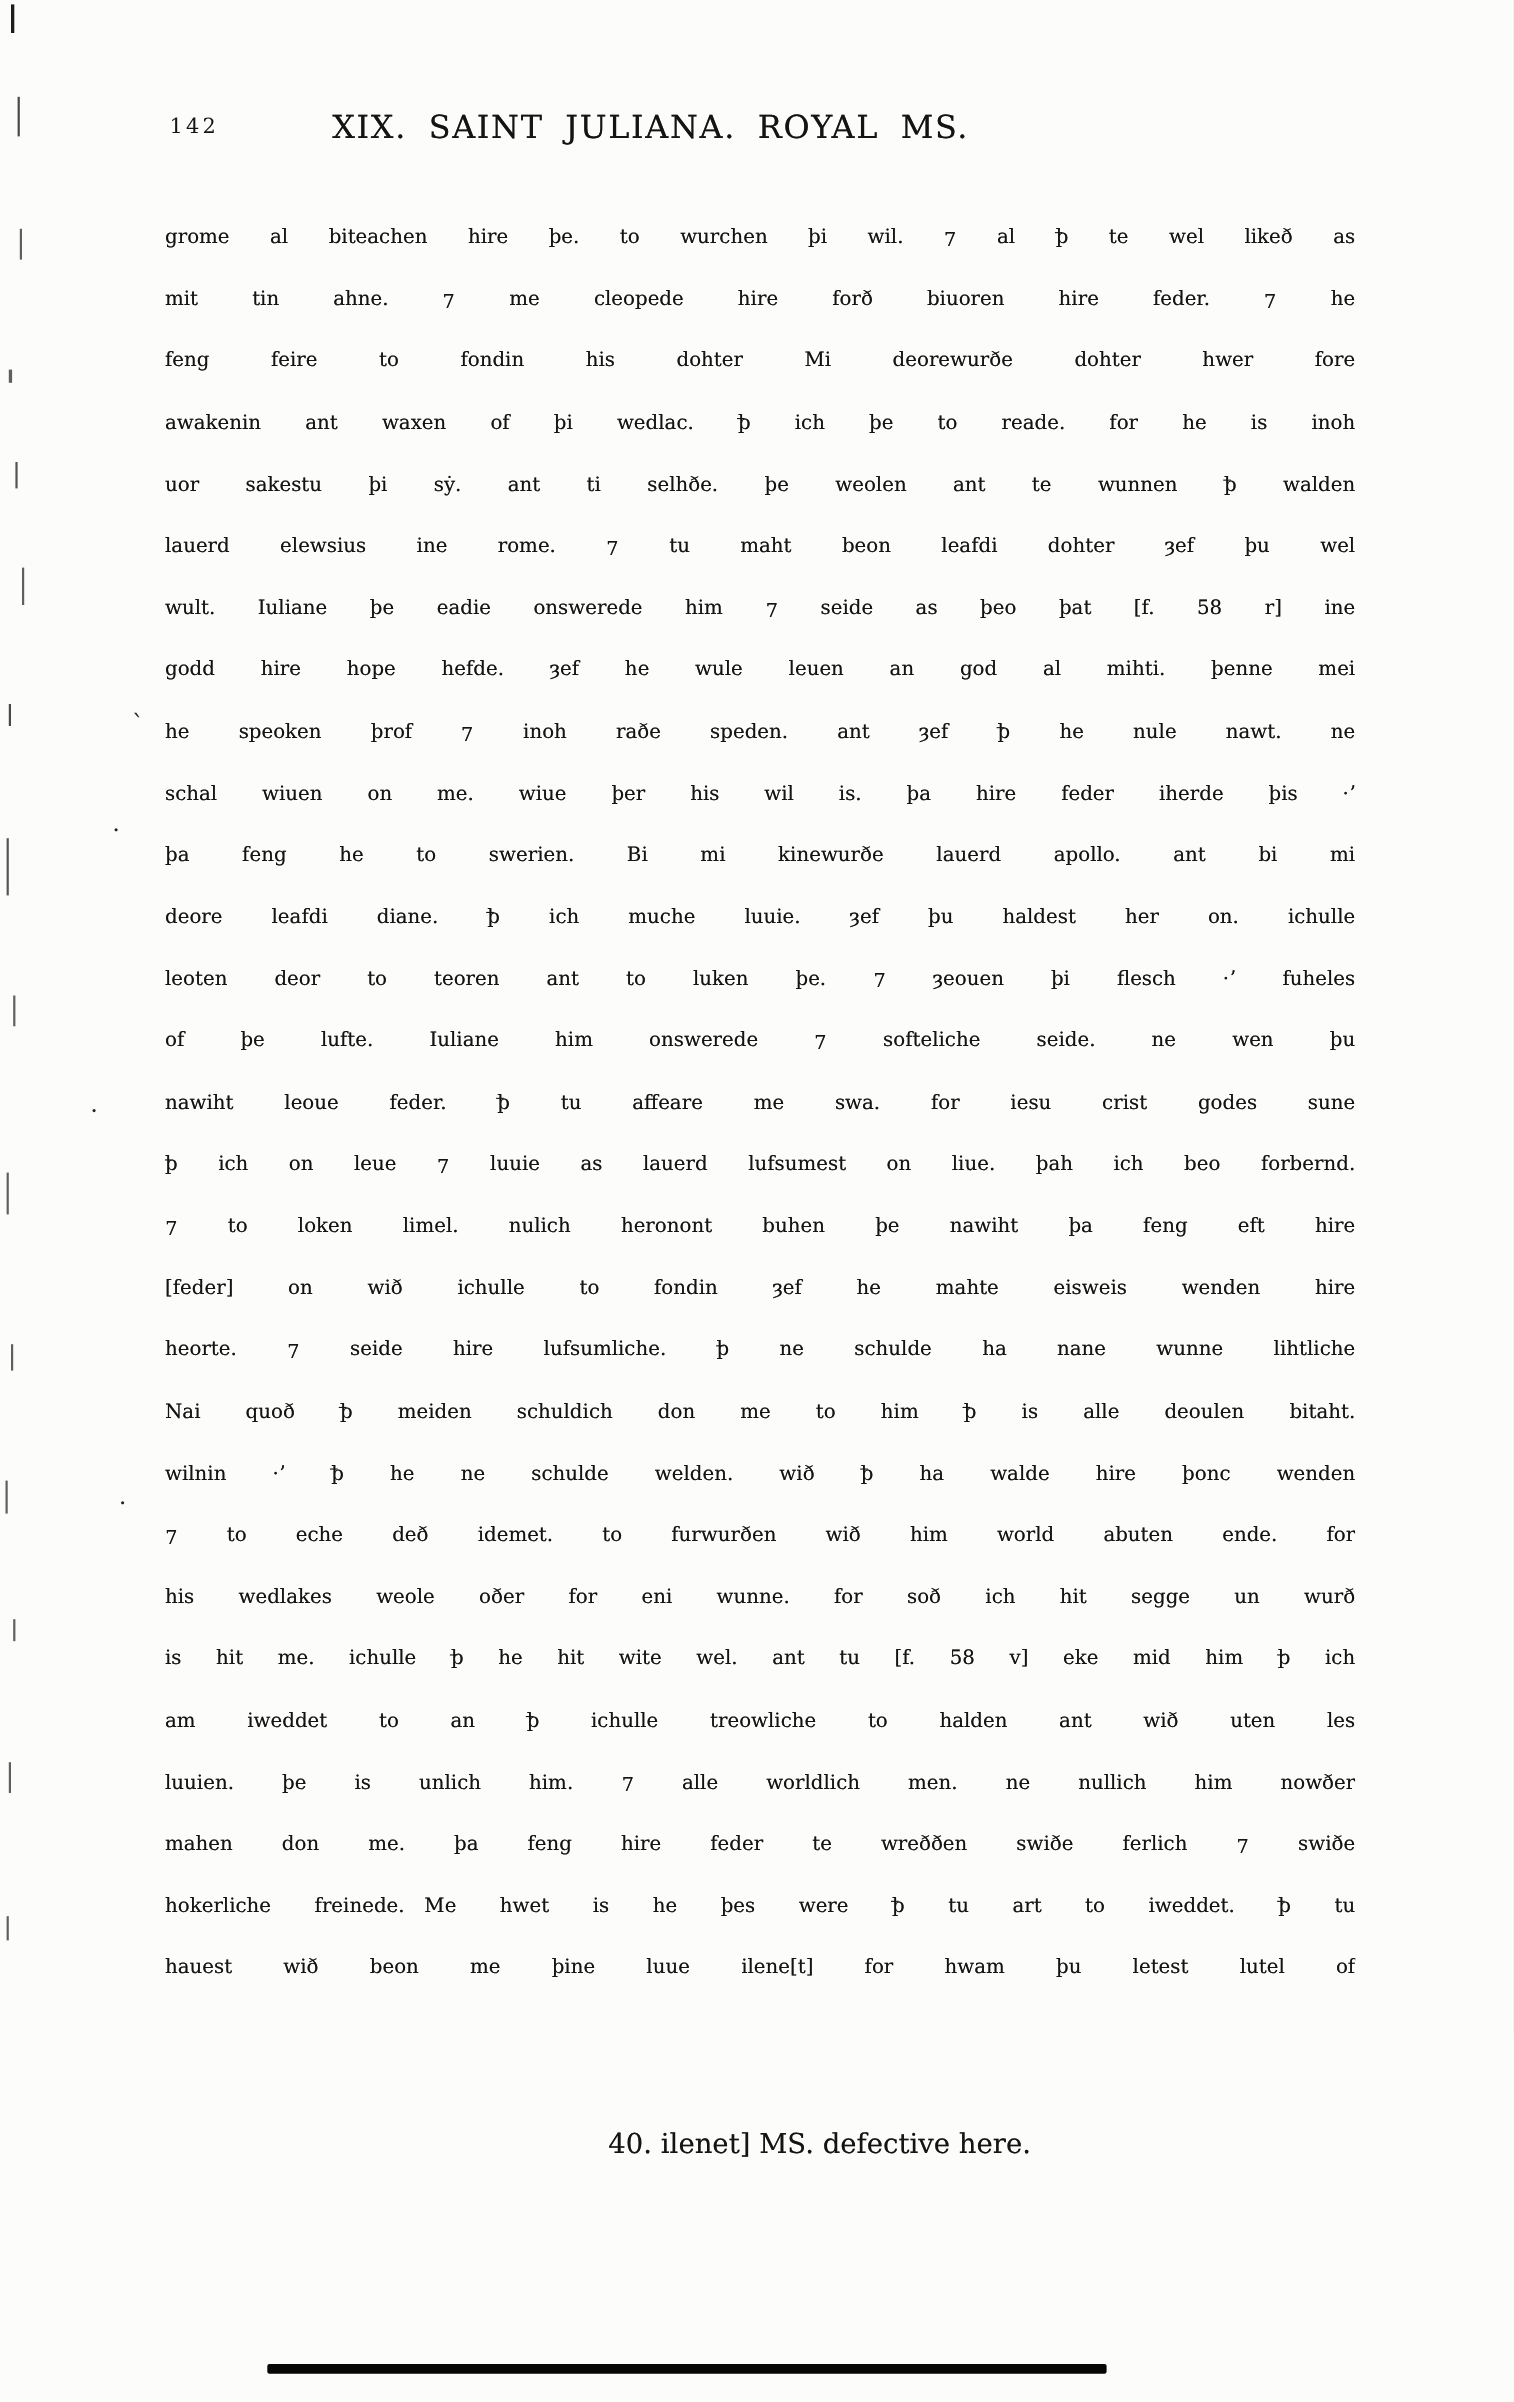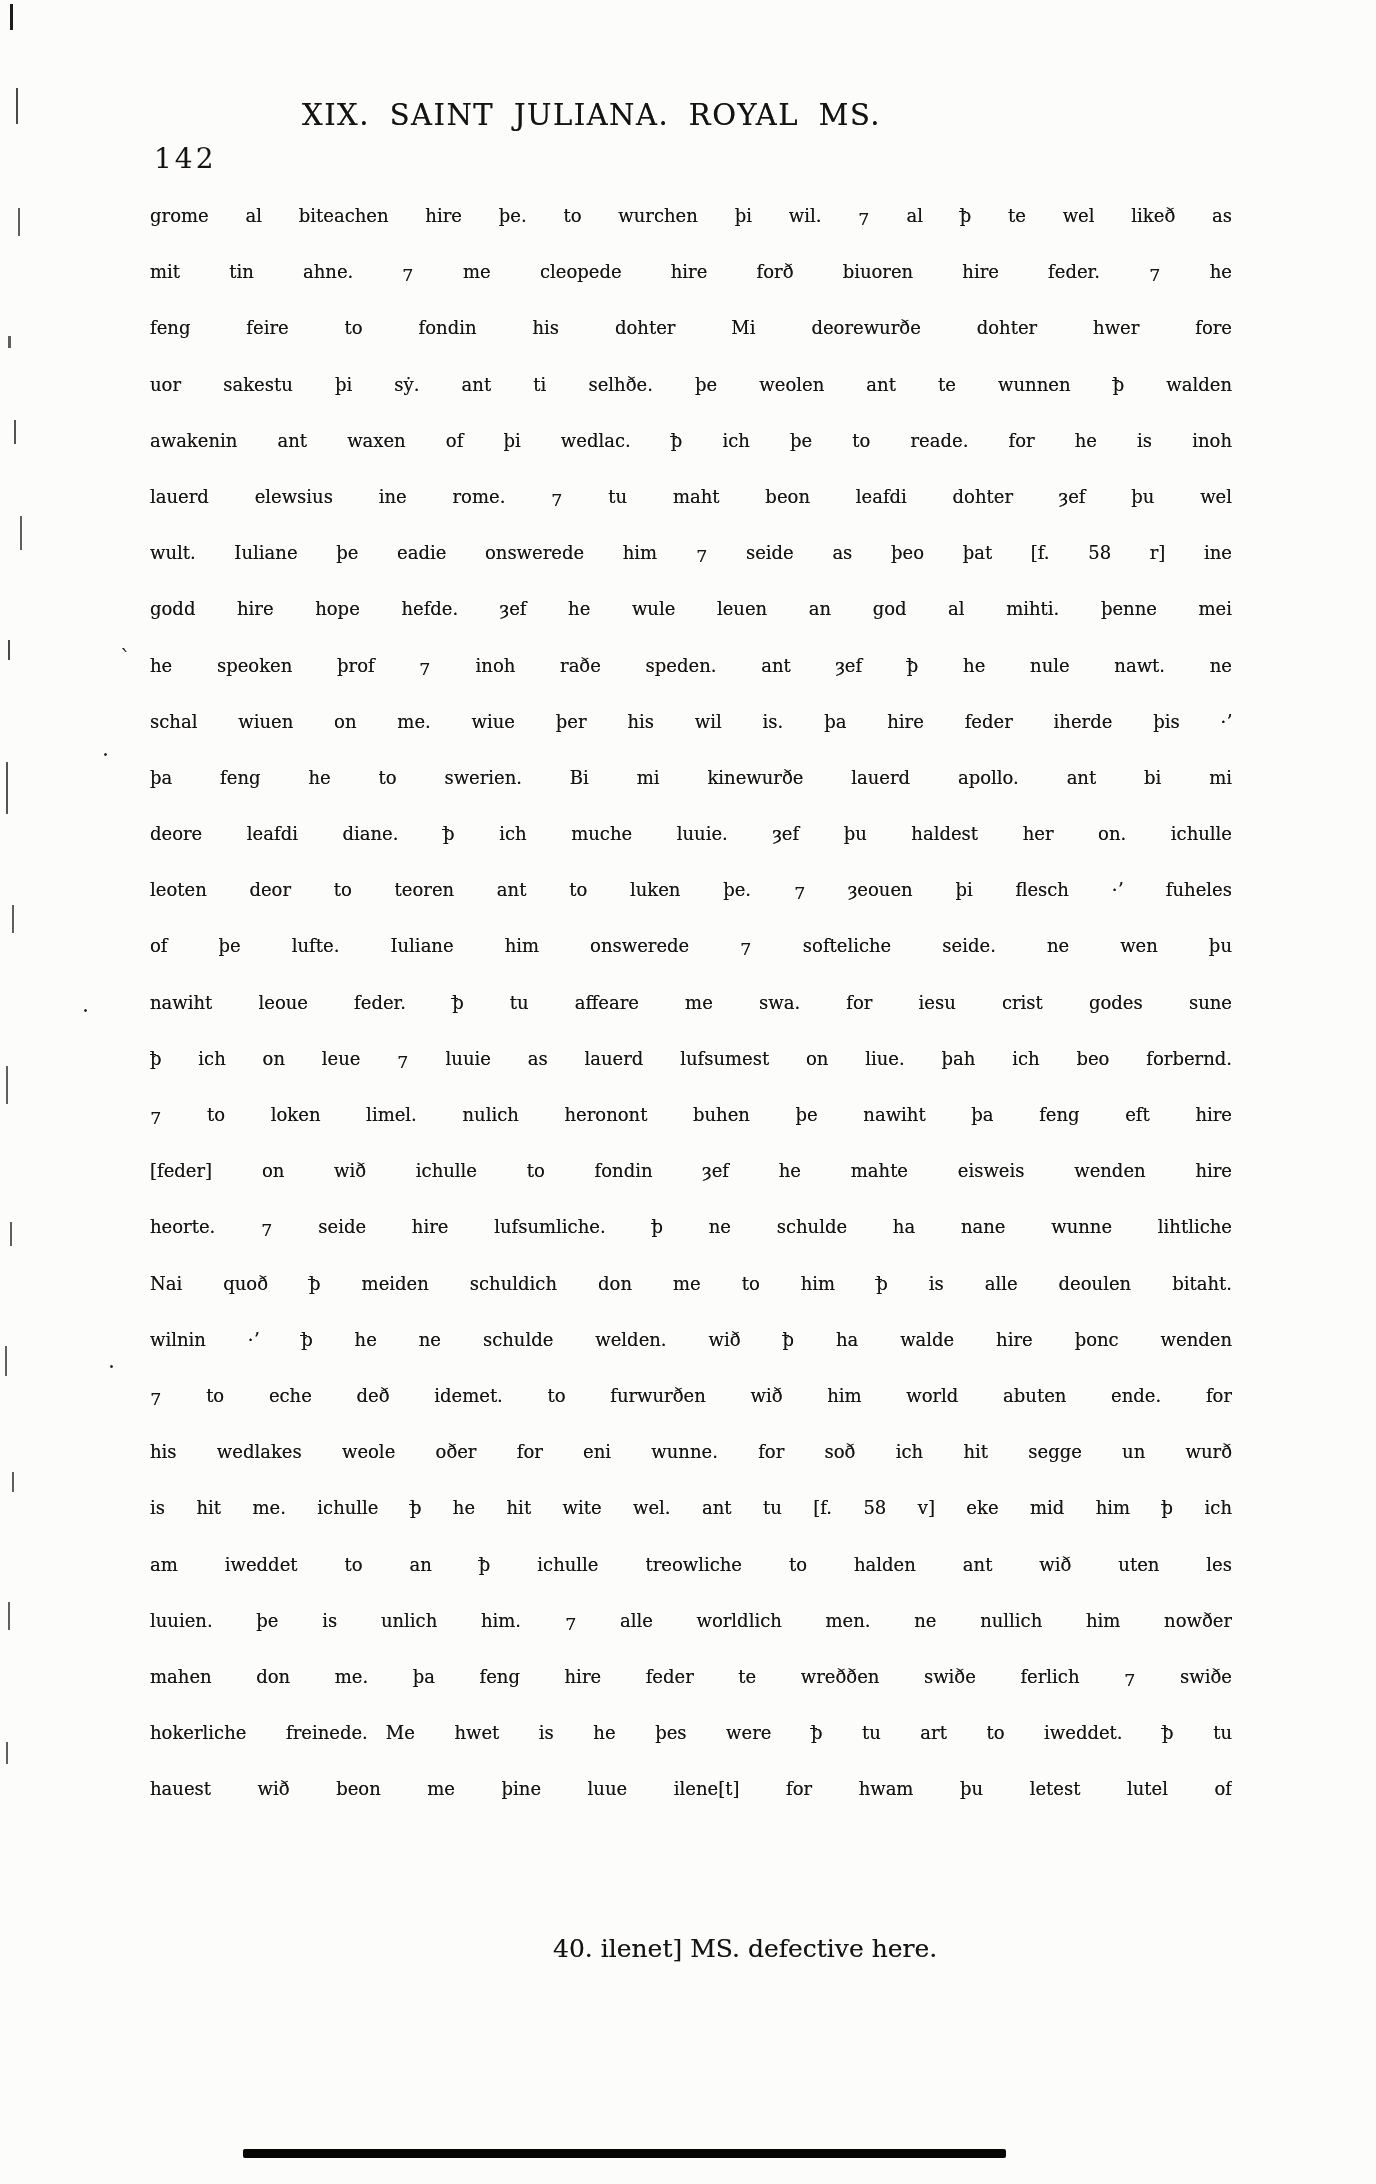--- a/index.html
+++ b/index.html
@@ -8,21 +8,21 @@
     width:1376px;height:2184px;
     background:#fcfcfa;
     overflow:hidden;
     font-family:"DejaVu Serif","DejaVu Sans",serif;
     color:#161412;
   }
   
   .header{position:absolute;top:98px;left:0;width:1376px;height:42px;}
   .pageno{
     position:absolute;left:154px;top:6px;
-    font-size:28px;letter-spacing:3px;margin-top:38px;
+    font-size:19px;letter-spacing:3px;
   }
   .running-title{
     position:absolute;left:302px;top:0;
     font-size:29px;letter-spacing:1.5px;word-spacing:9px;
     white-space:nowrap;
     text-shadow:0 0 0.6px rgba(10,10,10,.65);
   }
   
   .text-block{position:absolute;top:188px;left:150px;width:1082px;}
   .bodyline{
@@ -81,27 +81,27 @@
       <span class="lineno"></span>
       <span class="linetext ms">mit tin ahne. <span class="tir">7</span> me cleopede hire forð biuoren hire feder. <span class="tir">7</span> he</span>
     </div>
 
     <div class="bodyline">
       <span class="lineno"></span>
       <span class="linetext ms">feng feire to fondin his dohter Mi deorewurðe dohter hwer fore</span>
     </div>
 
     <div class="bodyline">
+
+      <span class="linetext ms">awakenin ant waxen of þi wedlac. <span class="ts">þ</span> ich þe to reade. for he is inoh</span>
+    </div>
+
+    <div class="bodyline">
       <span class="lineno"></span>
       <span class="linetext ms">uor sakestu þi sẏ. ant ti selhðe. þe weolen ant te wunnen <span class="ts">þ</span> walden</span>
-    </div>
-
-    <div class="bodyline">
-
-      <span class="linetext ms">awakenin ant waxen of þi wedlac. <span class="ts">þ</span> ich þe to reade. for he is inoh</span>
     </div>
 
     <div class="bodyline">
       <span class="lineno"></span>
       <span class="linetext ms">lauerd elewsius ine rome. <span class="tir">7</span> tu maht beon leafdi dohter ȝef þu wel</span>
     </div>
 
     <div class="bodyline">
       <span class="lineno"></span>
       <span class="linetext ms">wult. Iuliane þe eadie onswerede him <span class="tir">7</span> seide as þeo þat [f. 58 r] ine</span>

